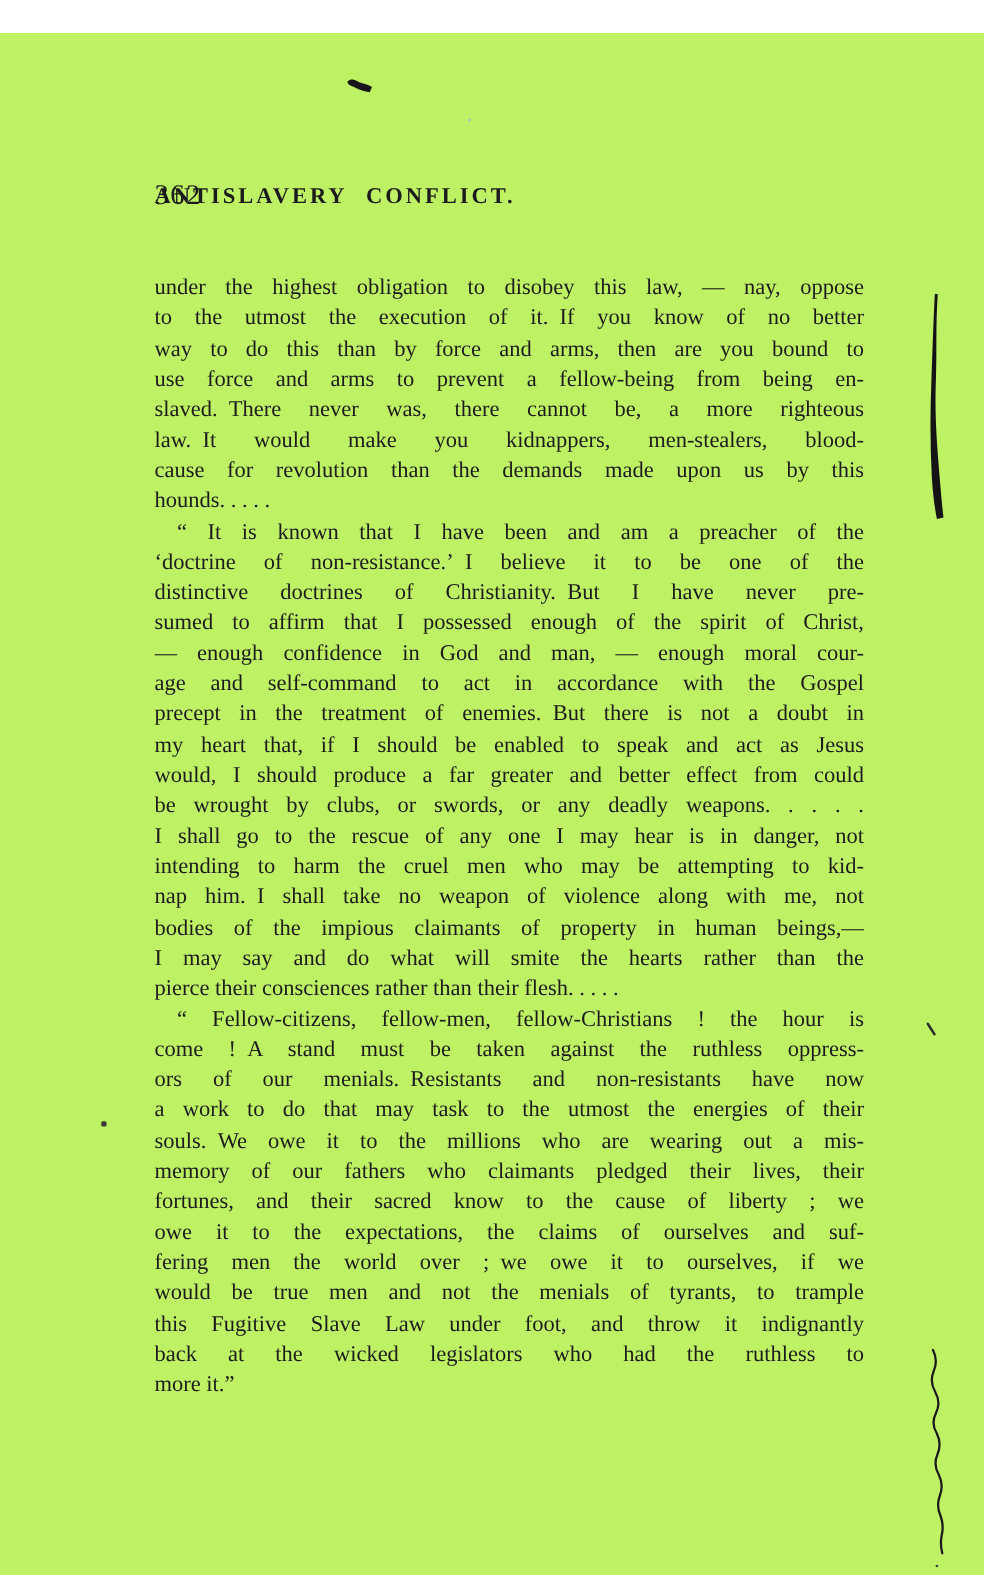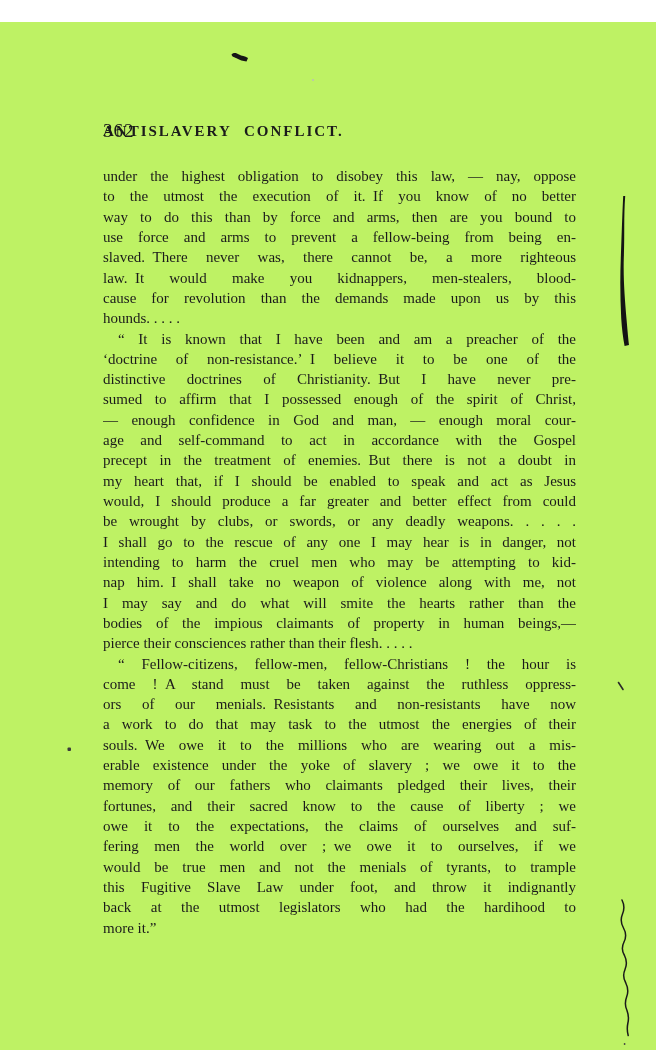--- a/index.html
+++ b/index.html
@@ -39,21 +39,21 @@
     display: block;
     font-size: 15px;
     font-weight: bold;
     letter-spacing: 2px;
     word-spacing: 7px;
     padding-top: 3px;
     white-space: nowrap;
   }
   .body-text {
     position: absolute;
-    top: 144px;
+    top: 160px;
     left: 103px;
     width: 473px;
     font-size: 15px;
     line-height: 20.32px;
   }
   .paragraph { margin: 0; }
   .line {
     height: 20.32px;
     overflow: hidden;
     text-align: justify;
@@ -100,38 +100,37 @@
         <div class="line">sumed to affirm that I possessed enough of the spirit of Christ,</div>
         <div class="line">— enough confidence in God and man, — enough moral cour-</div>
         <div class="line">age and self-command to act in accordance with the Gospel</div>
         <div class="line">precept in the treatment of enemies. But there is not a doubt in</div>
         <div class="line">my heart that, if I should be enabled to speak and act as Jesus</div>
         <div class="line">would, I should produce a far greater and better effect from could</div>
         <div class="line">be wrought by clubs, or swords, or any deadly weapons. . . . .</div>
         <div class="line">I shall go to the rescue of any one I may hear is in danger, not</div>
         <div class="line">intending to harm the cruel men who may be attempting to kid-</div>
         <div class="line">nap him. I shall take no weapon of violence along with me, not</div>
+        <div class="line">bodies of the impious claimants of property in human beings,—</div>
         <div class="line">I may say and do what will smite the hearts rather than the</div>
-        <div class="line">bodies of the impious claimants of property in human beings,—</div>
         <div class="line para-end">pierce their consciences rather than their flesh. . . . .</div>
       </div>
       <div class="paragraph">
         <div class="line indent">“ Fellow-citizens, fellow-men, fellow-Christians ! the hour is</div>
         <div class="line">come ! A stand must be taken against the ruthless oppress-</div>
         <div class="line">ors of our menials. Resistants and non-resistants have now</div>
         <div class="line">a work to do that may task to the utmost the energies of their</div>
         <div class="line">souls. We owe it to the millions who are wearing out a mis-</div>
-        <div class="line">erable existence under the yoke of slavery ; we owe it to the</div>
         <div class="line">memory of our fathers who claimants pledged their lives, their</div>
         <div class="line">fortunes, and their sacred know to the cause of liberty ; we</div>
         <div class="line">owe it to the expectations, the claims of ourselves and suf-</div>
         <div class="line">fering men the world over ; we owe it to ourselves, if we</div>
         <div class="line">would be true men and not the menials of tyrants, to trample</div>
         <div class="line">this Fugitive Slave Law under foot, and throw it indignantly</div>
-        <div class="line">back at the utmost legislators who had the hardihood to</div>
+        <div class="line">back at the wicked legislators who had the ruthless to</div>
         <div class="line para-end">more it.”</div>
       </div>
     </main>
 
   <svg class="marks" width="656" height="1050" viewBox="0 0 656 1050">
 
     <path d="M231.5 32.5 c2.5 -2.5 5 -1.5 7.5 0 c2.5 1.5 6 1.5 9 3.5 l-1.5 3.5 c-3.5 -0.5 -7 -1.5 -9.5 -3 c-2.5 -1.5 -4.5 -1 -5.5 -4 z" fill="#161616"></path>
 
     <path d="M625.2 174 C623.6 196 624.8 212 623.8 236 C623.2 258 624.8 276 626.6 298 C627.6 310 628.4 318 629 323 L624.6 324 C623 316 621.8 306 621.2 296 C620.2 276 620 256 620.8 236 C621.6 214 622.2 194 623.2 174 Z" fill="#141414"></path>
 

